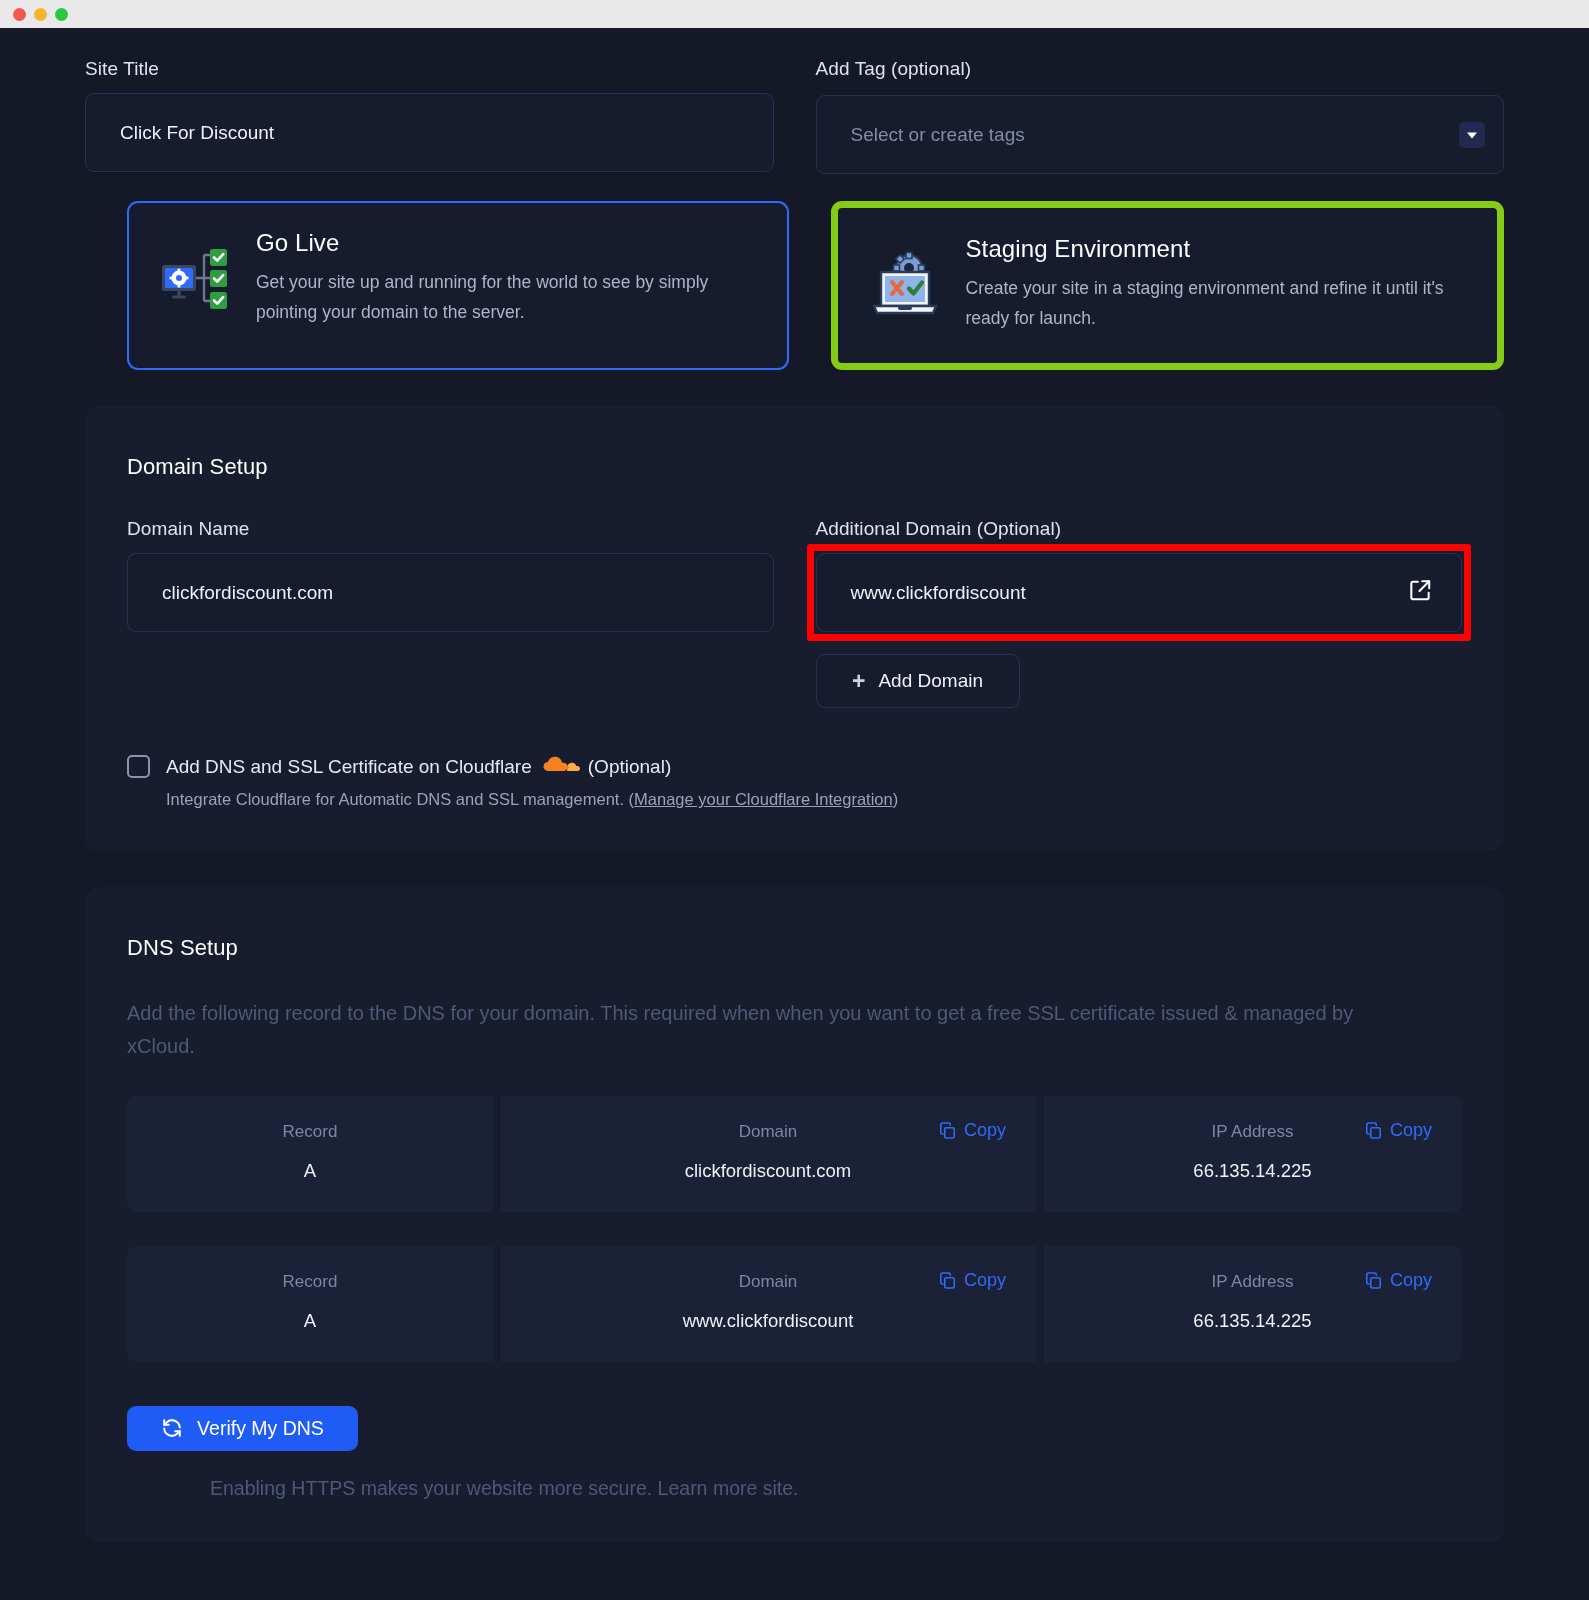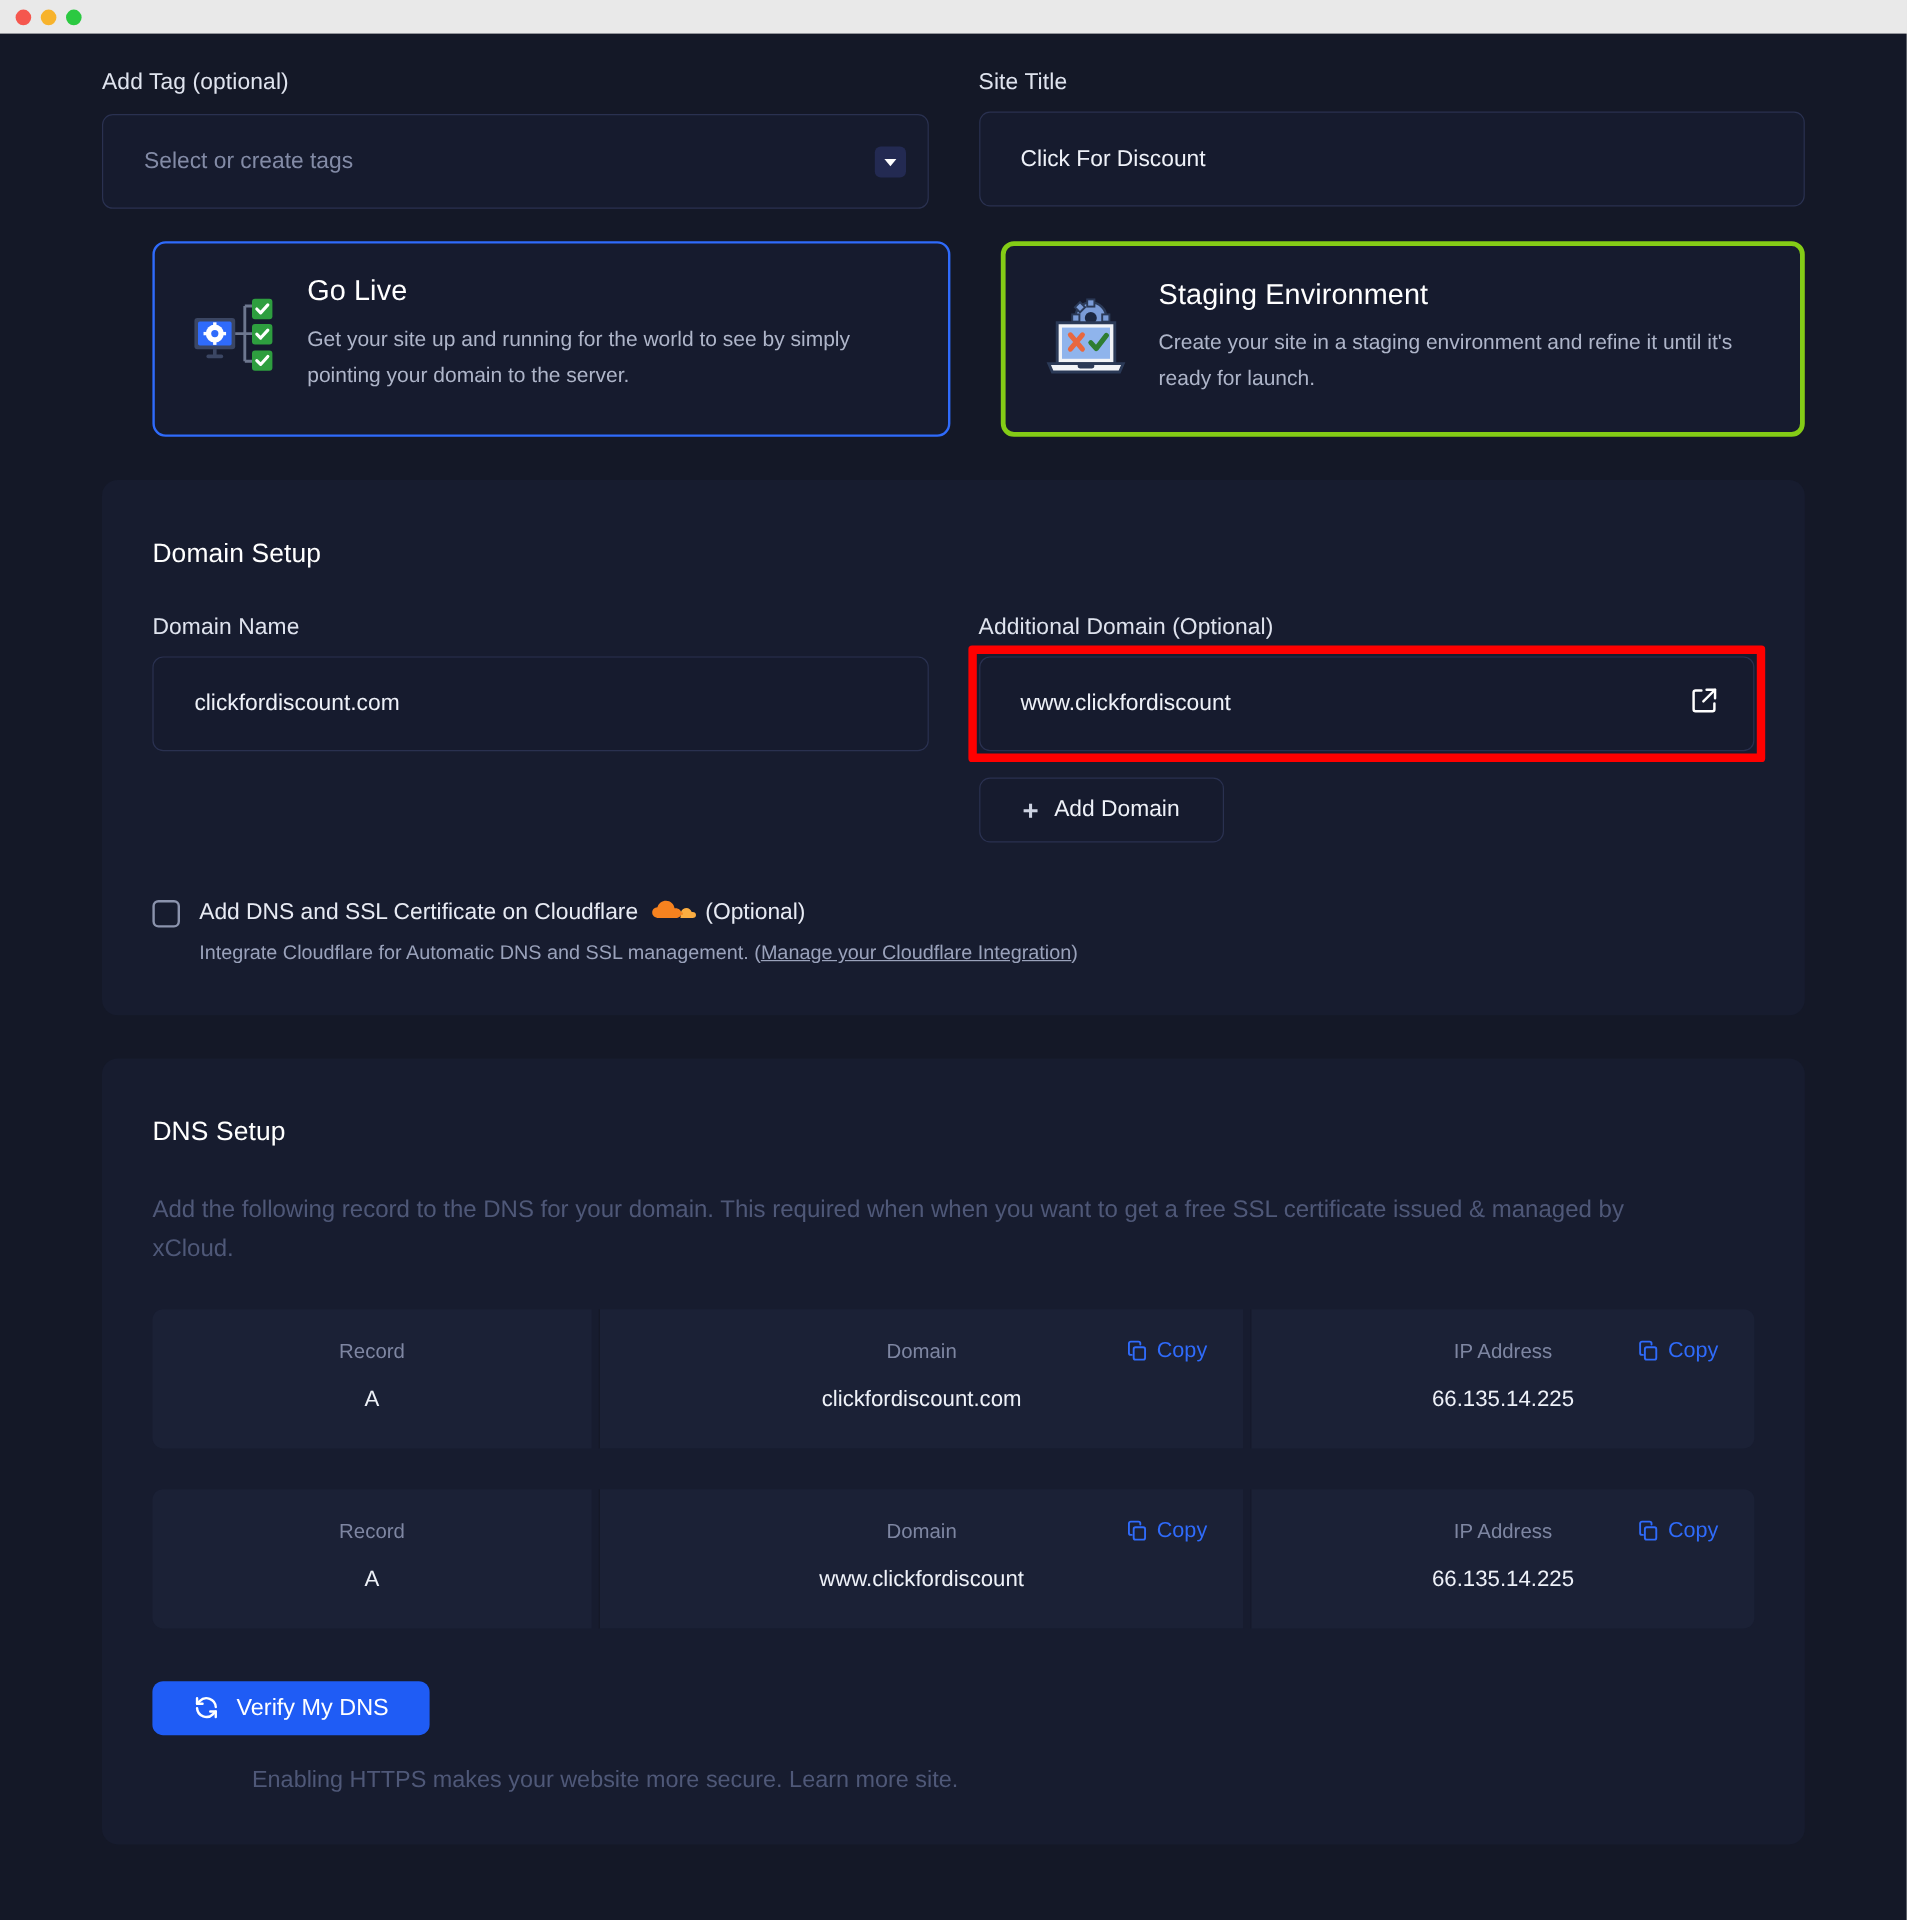--- a/index.html
+++ b/index.html
@@ -57,21 +57,21 @@
     background: #232a52;
     display: flex; align-items: center; justify-content: center;
   }
   .caret-btn svg { display: block; }
 
   
   .cards { display: flex; gap: 42px; margin-top: 27px; padding-left: 42px; }
   .card {
     flex: 1; min-width: 0;
     background: #161b2e;
-    border: 4px solid #84cc16;
+    border: 7px solid #84cc16;
     border-radius: 11px;
     padding: 27px 30px 30px 30px;
     display: flex; gap: 24px; align-items: flex-start;
     min-height: 148px;
   }
   .card.selected { border: 2px solid #2f6bfb; padding: 26px 29px 29px 29px; }
   .card-icon { flex: 0 0 74px; padding-top: 14px; }
   .card-title { font-size: 24px; color: #ffffff; margin-bottom: 10px; letter-spacing: .1px; }
   .card-desc { font-size: 17.5px; line-height: 1.72; color: #aeb5c9; }
 
@@ -171,33 +171,33 @@
   <div class="titlebar">
     <span class="dot red"></span>
     <span class="dot yellow"></span>
     <span class="dot green"></span>
   </div>
 
   <div class="page">
 
     <div class="row2">
       <div class="col">
+        <span class="field-label">Site Title</span>
+        <div class="input-box">Click For Discount</div>
+      </div>
+      <div class="col">
         <span class="field-label tag">Add Tag (optional)</span>
         <div class="input-box placeholder">
           <span>Select or create tags</span>
           <span class="caret-btn">
             <svg width="16" height="16" viewBox="0 0 16 16">
                 <path d="M3 5.5h10L8 11.5z" fill="#ffffff"></path>
               </svg>
           </span>
         </div>
-      </div>
-      <div class="col">
-        <span class="field-label">Site Title</span>
-        <div class="input-box">Click For Discount</div>
       </div>
     </div>
 
     <div class="cards">
 
       <div class="card selected">
         <div class="card-icon">
           <svg width="74" height="74" viewBox="0 0 74 74">
             <rect x="4" y="22" width="34" height="26" rx="2.5" fill="#3b4663"></rect>
             <rect x="7" y="25" width="28" height="20" rx="1.5" fill="#2f6bfb"></rect>

